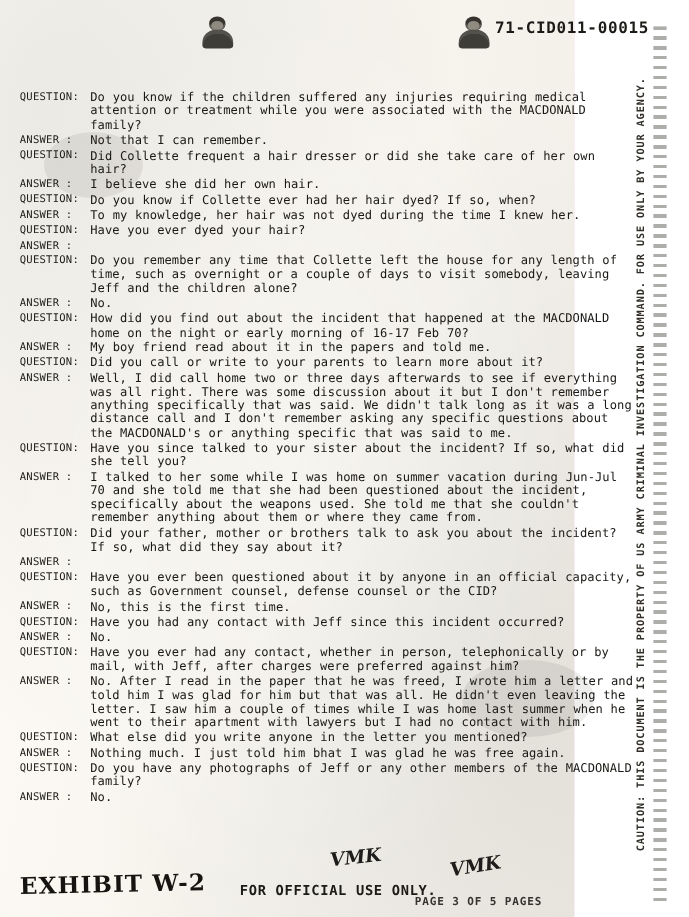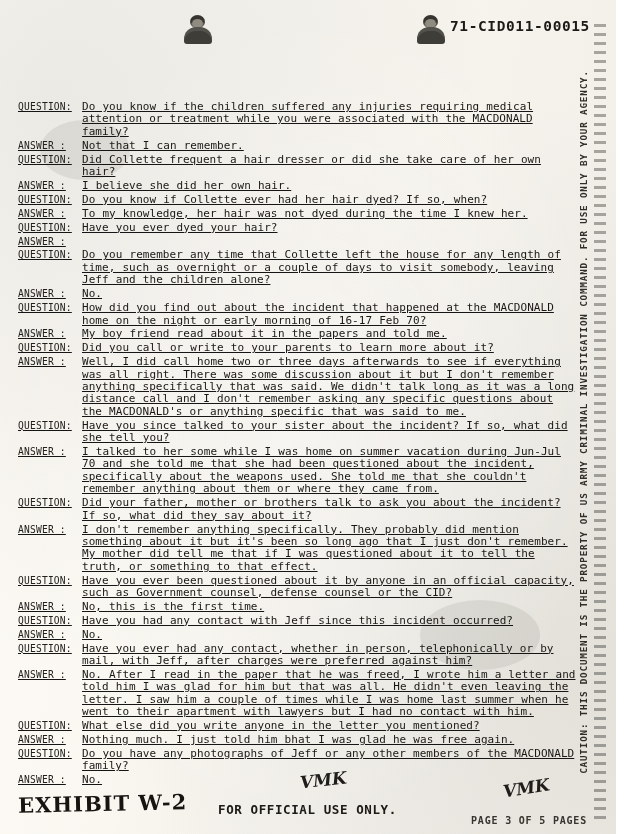--- a/index.html
+++ b/index.html
@@ -9,21 +9,21 @@
   }
   body {
     width: 626px;
     height: 834px;
     overflow: hidden;
     font-family: "DejaVu Sans Mono", monospace;
     color: #1a1a1a;
   }
   #page {
     position: relative;
-    width: 616px;
+    width: 522px;
     height: 834px;
     background: #f9a8d4;
     filter: contrast(1.05);
   }
   
   #page::before {
     content: "";
     position: absolute;
     inset: 0;
     background:
@@ -109,23 +109,22 @@
     line-height: 13px;
     letter-spacing: 0.1px;
     font-weight: 700;
     color: #262421;
   }
 
   
   .qa-list {
     position: absolute;
     left: 0;
-    top: 87px;
+    top: 69px;
     width: 560px;
-    text-decoration: underline;
   }
   .qa {
     display: flex;
     align-items: flex-start;
     margin-bottom: 1.5px;
   }
   .qa .tag {
     flex: 0 0 64px;
     font-size: 9.6px;
     line-height: 12.4px;
@@ -327,21 +326,20 @@
         <div class="qa">
           <div class="tag">ANSWER  :</div>
           <div class="txt">I talked to her some while I was home on summer vacation during Jun-Jul 70 and she told me that she had been questioned about the incident, specifically about the weapons used.  She told me that she couldn't remember anything about them or where they came from.</div>
         </div>
         <div class="qa">
           <div class="tag">QUESTION:</div>
           <div class="txt">Did your father, mother or brothers talk to ask you about the incident?  If so, what did they say about it?</div>
         </div>
         <div class="qa">
           <div class="tag">ANSWER  :</div>
-          <div class="txt">I don't remember anything specifically.  They probably did mention something about it but it's been so long ago that I just don't remember.  My mother did tell me that if I was questioned about it to tell the truth, or something to that effect.</div>
         </div>
         <div class="qa">
           <div class="tag">QUESTION:</div>
           <div class="txt">Have you ever been questioned about it by anyone in an official capacity, such as Government counsel, defense counsel or the CID?</div>
         </div>
         <div class="qa">
           <div class="tag">ANSWER  :</div>
           <div class="txt">No, this is the first time.</div>
         </div>
         <div class="qa">

